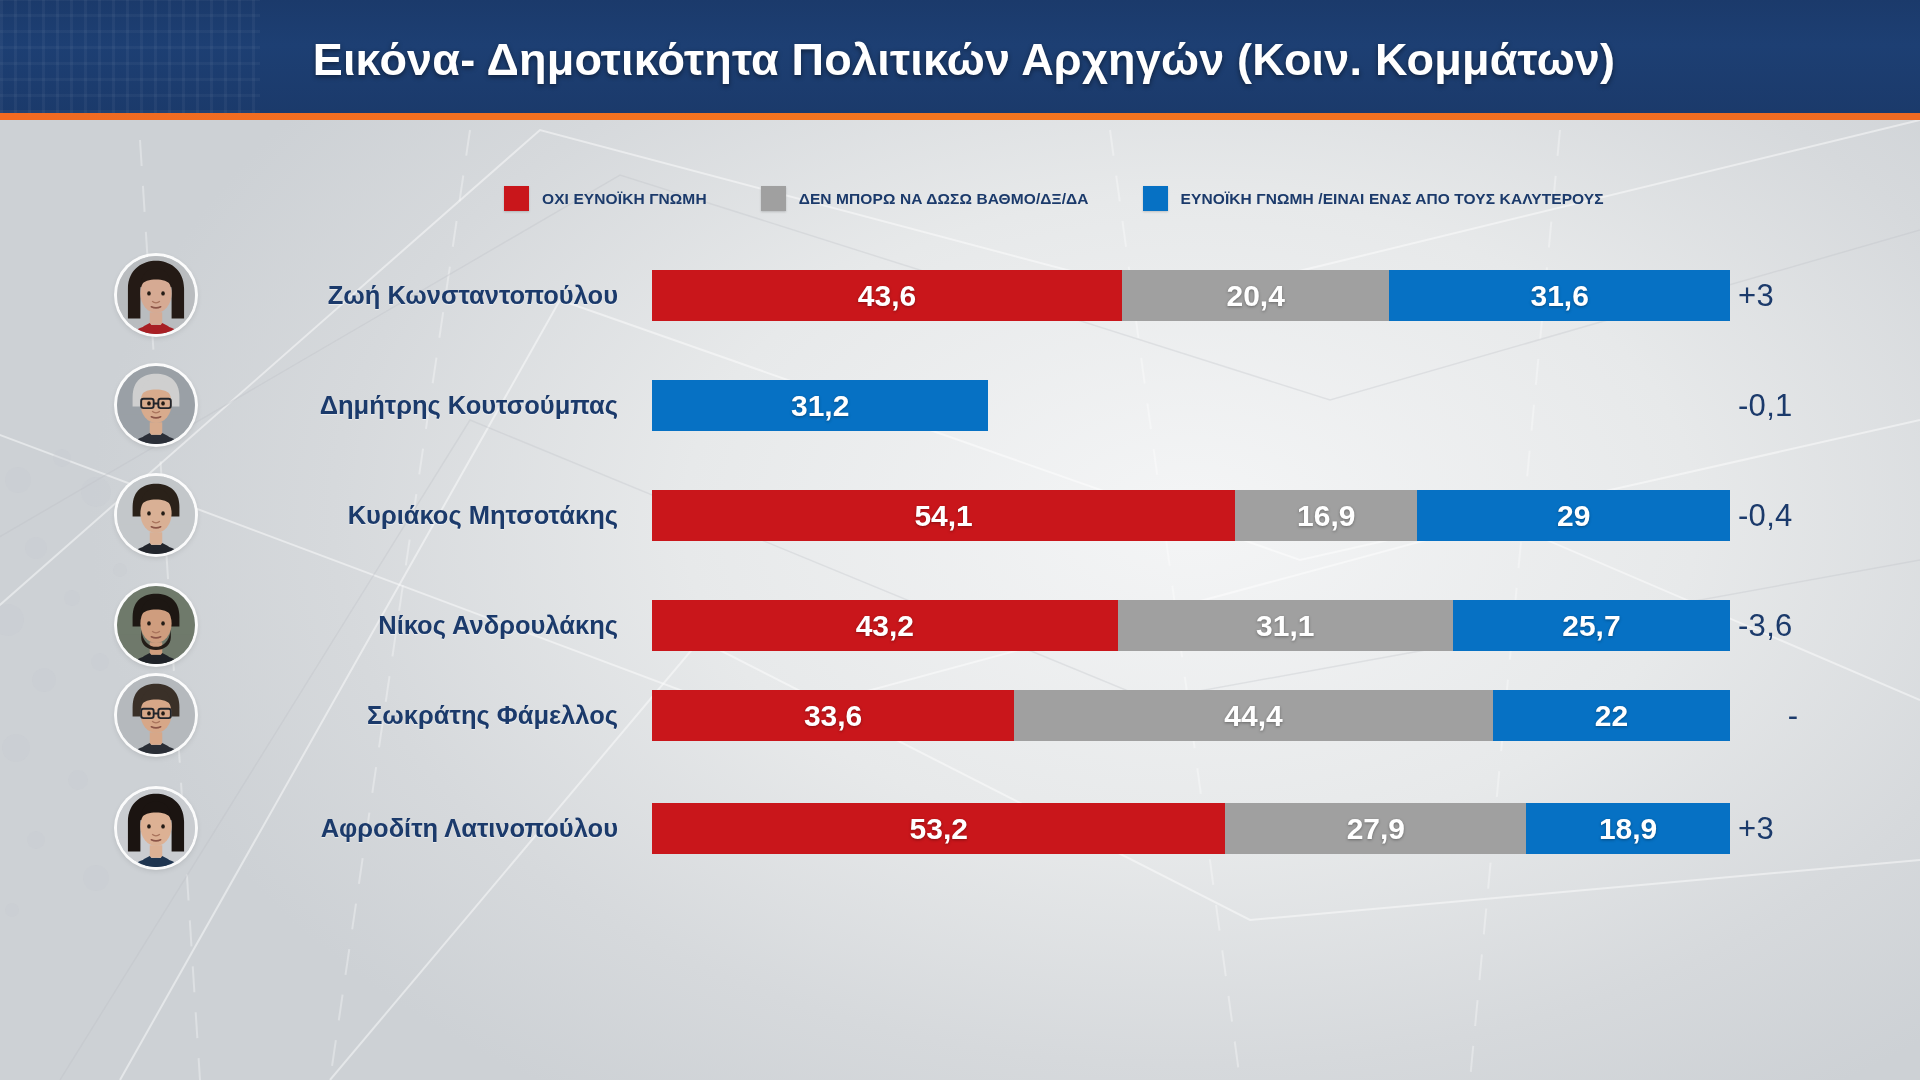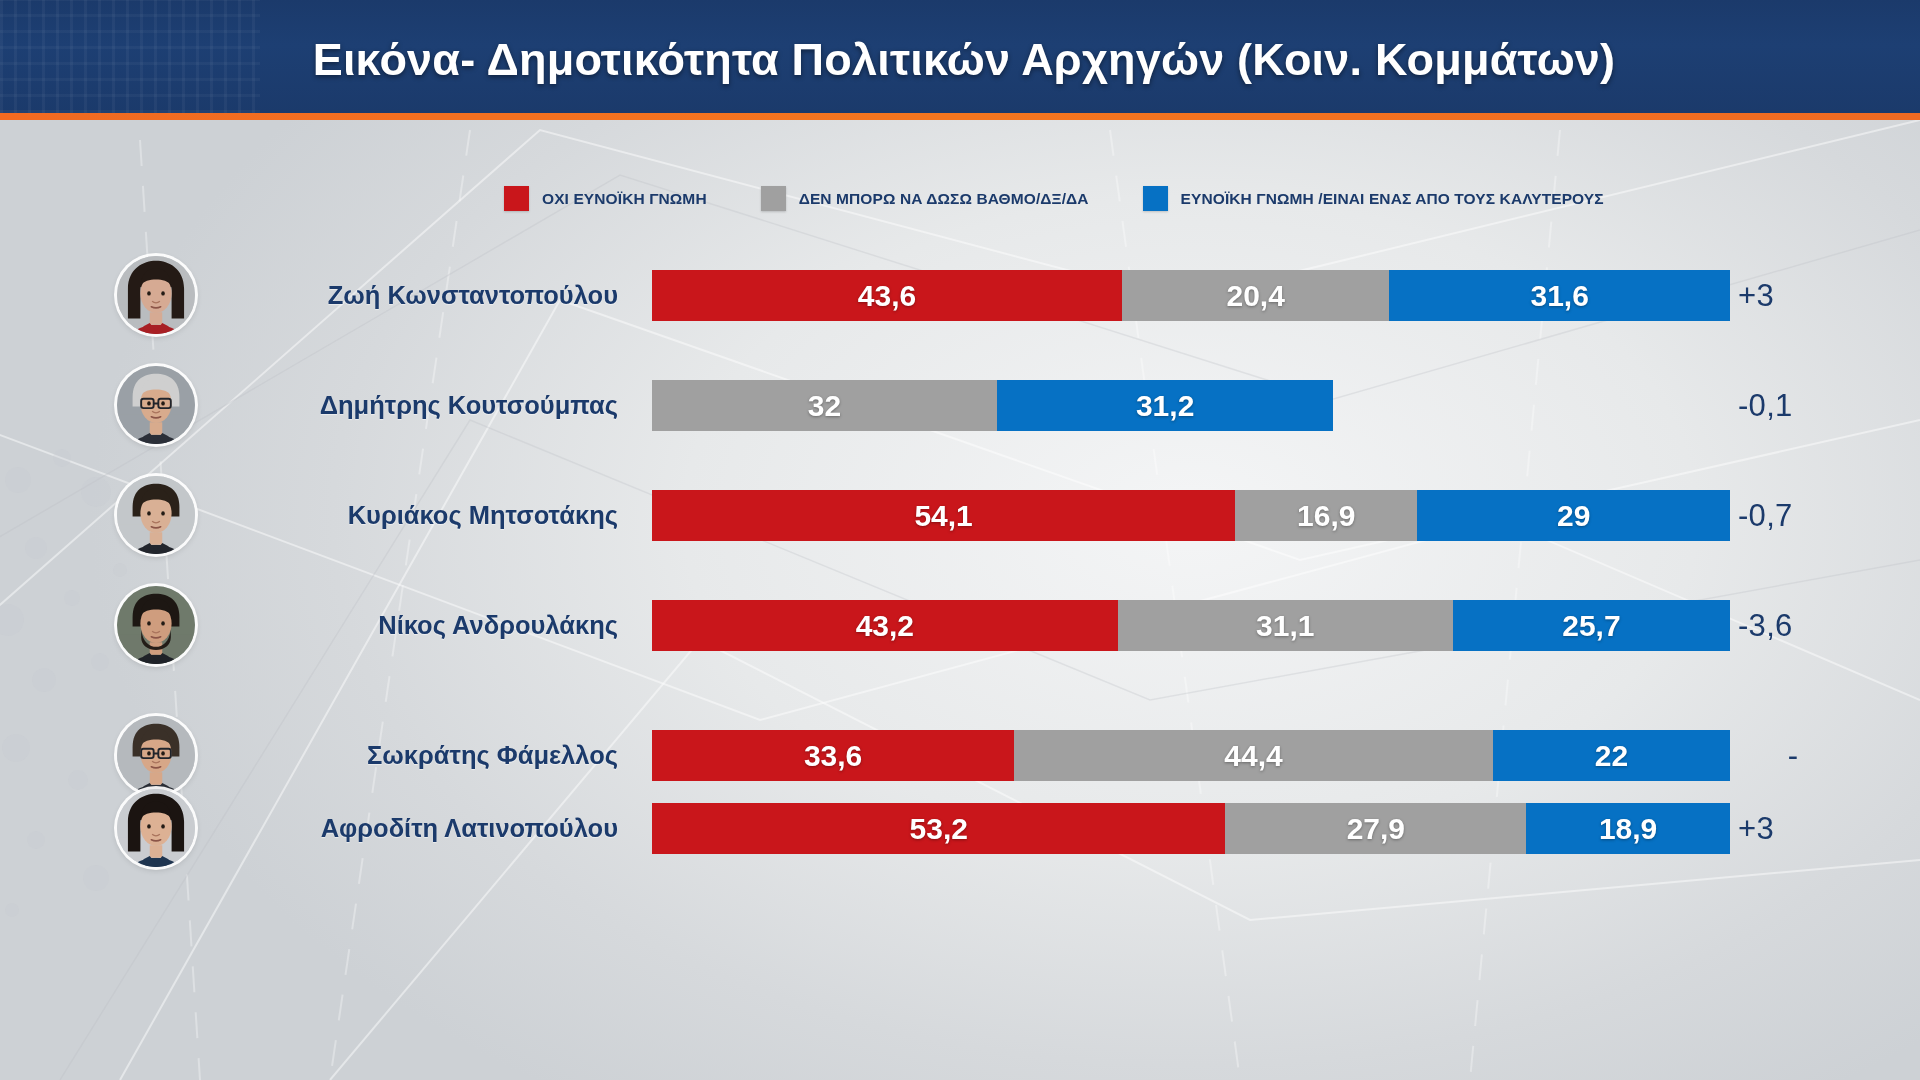--- a/index.html
+++ b/index.html
@@ -201,21 +201,20 @@
     <g fill="none" stroke="#20242b" stroke-width="2.4">
          <rect x="31" y="42" width="16" height="12" rx="3"></rect>
          <rect x="53" y="42" width="16" height="12" rx="3"></rect>
          <path d="M47 48 L53 48"></path>
        </g>
     <path d="M42 86 L50 96 L58 86 L66 90 L66 100 L34 100 L34 90 Z" fill="#2b2f38"></path>
   </svg>
         </div>
     <div class="person-name">Δημήτρης Κουτσούμπας</div>
     <div class="bar-track">
-      <div class="seg seg-neu" style="width:32.000%">32</div>
       <div class="seg seg-pos" style="width:31.200%">31,2</div>
     </div>
     <div class="delta">-0,1</div>
   </div>
       <div class="row" style="top: 472px;">
     <div class="avatar">
   <svg viewBox="0 0 100 100" xmlns="http://www.w3.org/2000/svg">
     <rect width="100" height="100" fill="#c3c7ca"></rect>
     <rect y="62" width="100" height="38" fill="#c3c7ca" opacity=".75"></rect>
     <path d="M20 40 C20 18 34 10 50 10 C66 10 80 18 80 40 L80 52 L20 52 Z" fill="#2a2119"></path>
@@ -230,21 +229,21 @@
 
     <path d="M42 86 L50 96 L58 86 L66 90 L66 100 L34 100 L34 90 Z" fill="#23262d"></path>
   </svg>
         </div>
     <div class="person-name">Κυριάκος Μητσοτάκης</div>
     <div class="bar-track">
       <div class="seg seg-neg" style="width:54.100%">54,1</div>
       <div class="seg seg-neu" style="width:16.900%">16,9</div>
       <div class="seg seg-pos" style="width:29.000%">29</div>
     </div>
-    <div class="delta">-0,7</div>
+    <div class="delta">-0,4</div>
   </div>
       <div class="row" style="top: 582px;">
     <div class="avatar">
   <svg viewBox="0 0 100 100" xmlns="http://www.w3.org/2000/svg">
     <rect width="100" height="100" fill="#6f7a6b"></rect>
     <rect y="62" width="100" height="38" fill="#6f7a6b" opacity=".75"></rect>
     <path d="M20 40 C20 18 34 10 50 10 C66 10 80 18 80 40 L80 52 L20 52 Z" fill="#1d1713"></path>
     <path d="M50 88 C34 88 22 95 18 100 L82 100 C78 95 66 88 50 88 Z" fill="#1f2228"></path>
     <path d="M42 72 L58 72 L58 88 L42 88 Z" fill="#cf9d7e"></path>
     <ellipse cx="50" cy="48" rx="20" ry="25" fill="#cf9d7e"></ellipse>
@@ -259,21 +258,21 @@
   </svg>
         </div>
     <div class="person-name">Νίκος Ανδρουλάκης</div>
     <div class="bar-track">
       <div class="seg seg-neg" style="width:43.200%">43,2</div>
       <div class="seg seg-neu" style="width:31.100%">31,1</div>
       <div class="seg seg-pos" style="width:25.700%">25,7</div>
     </div>
     <div class="delta">-3,6</div>
   </div>
-      <div class="row" style="top: 712px;">
+      <div class="row" style="top: 672px;">
     <div class="avatar">
   <svg viewBox="0 0 100 100" xmlns="http://www.w3.org/2000/svg">
     <rect width="100" height="100" fill="#b5b9bd"></rect>
     <rect y="62" width="100" height="38" fill="#b5b9bd" opacity=".75"></rect>
     <path d="M20 40 C20 18 34 10 50 10 C66 10 80 18 80 40 L80 52 L20 52 Z" fill="#3a3028"></path>
     <path d="M50 88 C34 88 22 95 18 100 L82 100 C78 95 66 88 50 88 Z" fill="#2a2e36"></path>
     <path d="M42 72 L58 72 L58 88 L42 88 Z" fill="#d7a788"></path>
     <ellipse cx="50" cy="48" rx="20" ry="25" fill="#d7a788"></ellipse>
     <path d="M30 44 C30 24 38 16 50 16 C62 16 70 24 70 44 L70 38 C66 32 58 30 50 30 C42 30 34 32 30 38 Z" fill="#3a3028"></path>
     <ellipse cx="41" cy="48" rx="2.3" ry="2.8" fill="#241c16"></ellipse>

